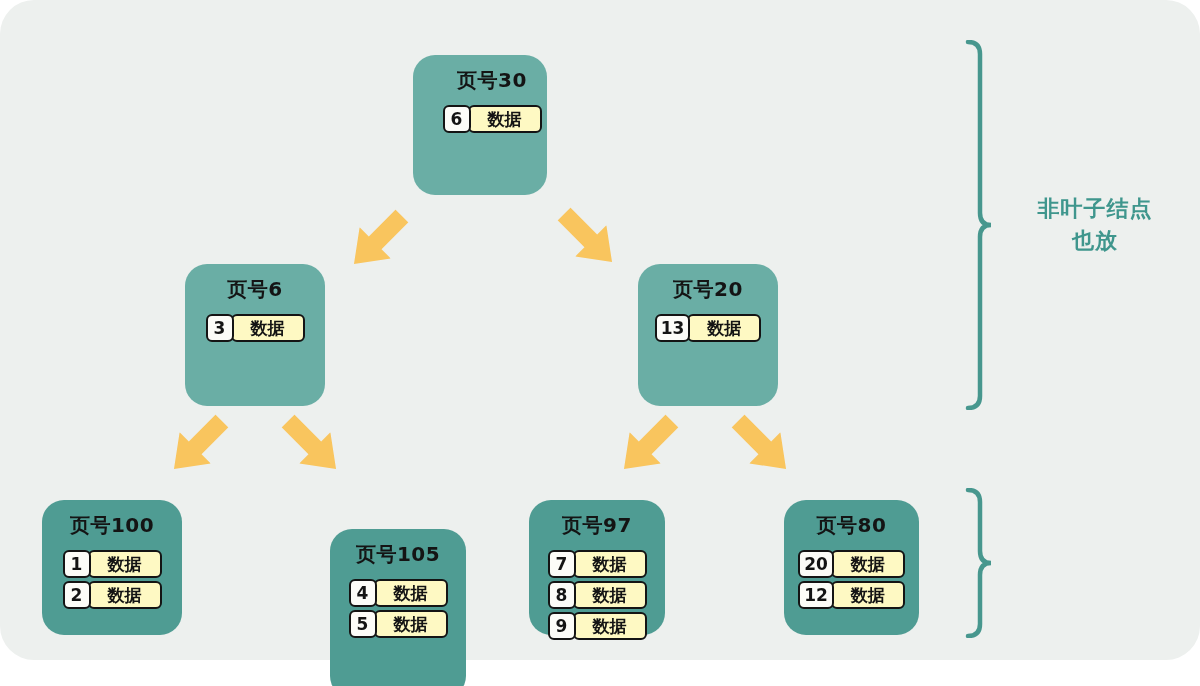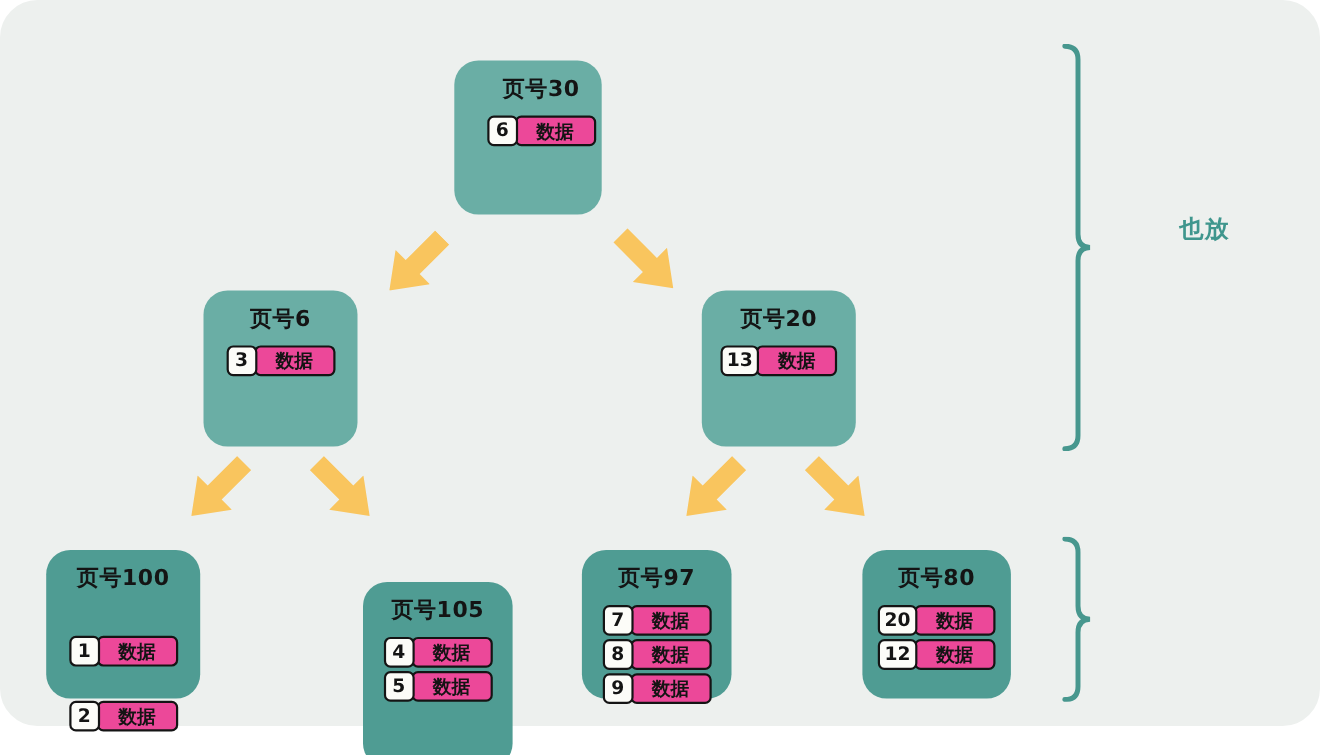--- a/index.html
+++ b/index.html
@@ -44,21 +44,21 @@
     display: flex; align-items: center; justify-content: center;
     font-weight: bold;
     font-size: 17px;
     color: #141414;
     margin-right: -3px;
     z-index: 2;
   }
   .value-cell {
     width: 74px;
     height: 28px;
-    background: #ec4899;
+    background: #fef9c3;
     border: 2.5px solid #141414;
     border-radius: 6px;
     display: flex; align-items: center; justify-content: center;
     font-weight: bold;
     font-size: 17px;
     color: #141414;
     z-index: 1;
   }
   .arrow { position: absolute; width: 44px; height: 68px; }
   .arrow.down-left  { transform: rotate(45deg); }
@@ -96,21 +96,21 @@
   </div>
 
   <div class="node internal" style="left:638px; top:264px; width:140px; height:142px;">
     <div class="node-title">页号20</div>
     <div class="record">
       <span class="key-cell">13</span>
       <span class="value-cell">数据</span>
     </div>
   </div>
 
-  <div class="node leaf" style="left:42px; top:500px; width:140px; height:135px;gap:28px;">
+  <div class="node leaf" style="left:42px; top:500px; width:140px; height:135px;">
     <div class="node-title">页号100</div>
     <div class="record">
       <span class="key-cell">1</span>
       <span class="value-cell">数据</span>
     </div>
     <div class="record">
       <span class="key-cell">2</span>
       <span class="value-cell">数据</span>
     </div>
   </div>
@@ -191,17 +191,18 @@
       <path d="M4 2 Q16 2 16 14 L16 173 Q16 185 27 185 Q16 185 16 197 L16 356 Q16 368 4 368" fill="none" stroke="#47978e" stroke-width="4.5" stroke-linecap="round"></path>
     </svg>
   </div>
   <div class="brace" style="left:964px; top:488px;">
     <svg width="30" height="150" viewBox="0 0 30 150">
       <path d="M4 2 Q16 2 16 14 L16 63 Q16 75 27 75 Q16 75 16 87 L16 136 Q16 148 4 148" fill="none" stroke="#47978e" stroke-width="4.5" stroke-linecap="round"></path>
     </svg>
   </div>
 
   <div class="annotation" style="left:995px; top:193px; width:200px;">
+    <div>非叶子结点</div>
     <div>也放</div>
   </div>
 
 
 </div>
 
 </body></html>

